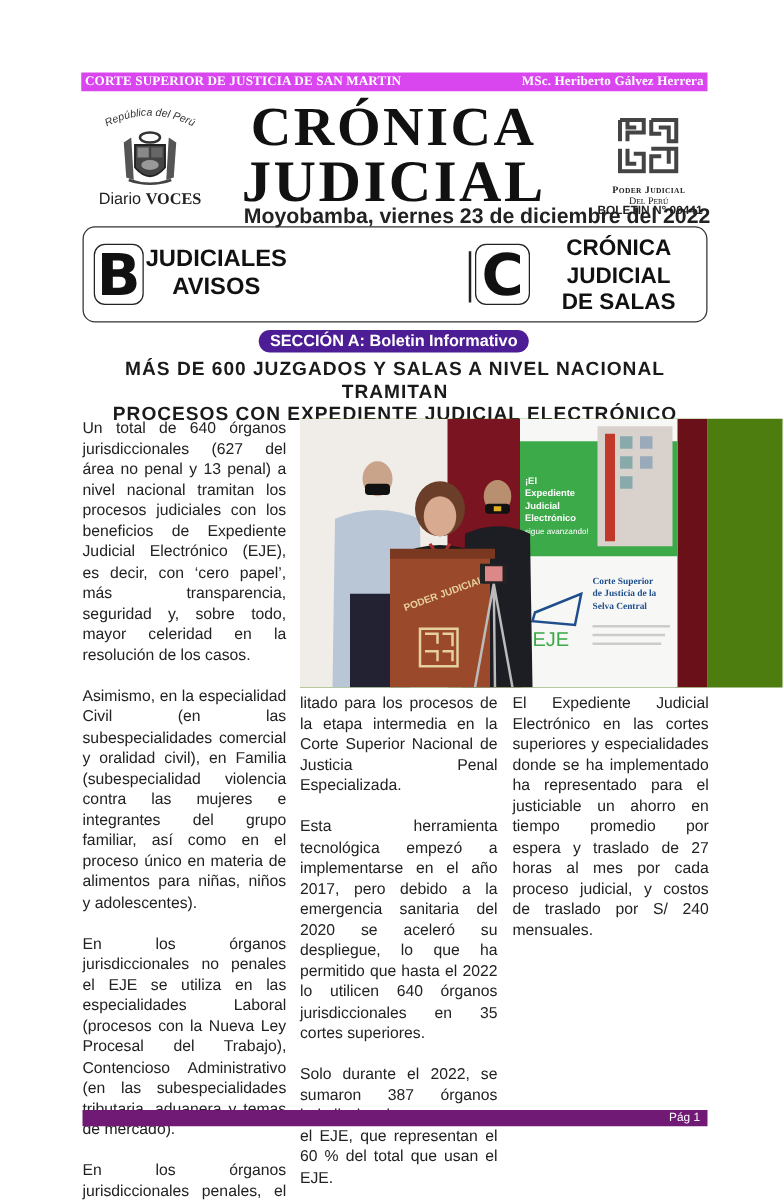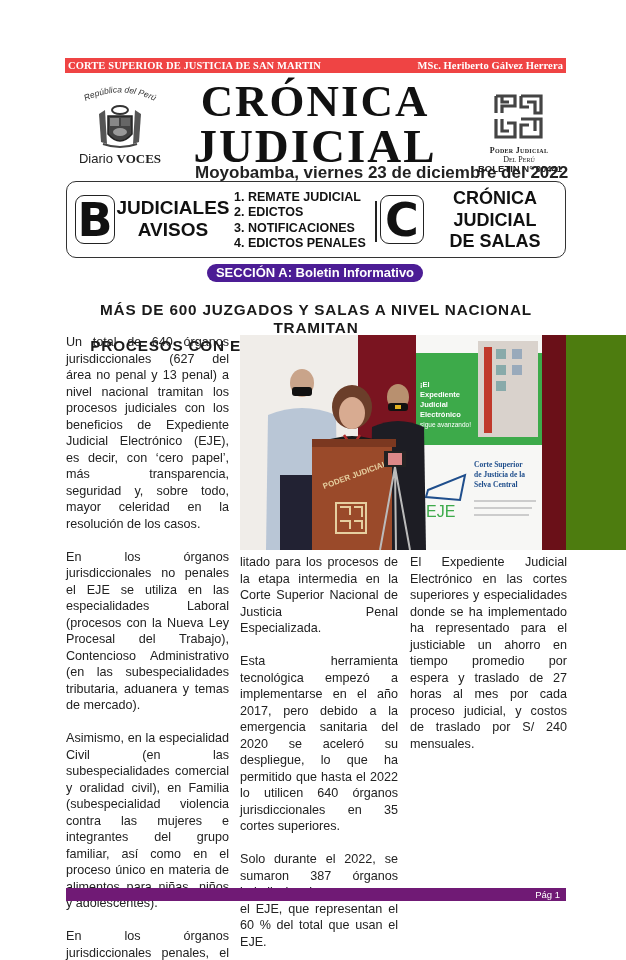--- a/index.html
+++ b/index.html
@@ -1,20 +1,20 @@
 <!DOCTYPE html>
 <html><head>
 <meta charset="utf-8">
 <style>
   html, body { margin:0; padding:0; background:#ffffff; }
   body { width:626px; height:960px; position:relative; overflow:hidden; font-family:"Liberation Sans", sans-serif; color:#1a1a1a; }
   .abs { position:absolute; }
 
   
-  .topbar { left:65px; top:58px; width:501px; height:15px; background:#ef4444; color:#fff; font-family:"Liberation Serif", serif; font-weight:bold; font-size:10.5px; line-height:15px; display:flex; justify-content:space-between; padding:0 3px; box-sizing:border-box; letter-spacing:0.1px; }
+  .topbar { left:65px; top:58px; width:501px; height:15px; background:#d946ef; color:#fff; font-family:"Liberation Serif", serif; font-weight:bold; font-size:10.5px; line-height:15px; display:flex; justify-content:space-between; padding:0 3px; box-sizing:border-box; letter-spacing:0.1px; }
 
   
   .emblem { left:72px; top:86px; width:96px; height:88px; text-align:center; }
   .emblem svg { display:block; margin:0 auto; }
   .emblem .voces { font-size:13px; color:#222; margin-top:1px; white-space:nowrap; }
   .emblem .voces b { font-family:"Liberation Serif", serif; font-weight:bold; }
 
   
   .masthead { left:190px; top:80px; width:250px; text-align:center; font-family:"Liberation Serif", serif; font-weight:900; color:#111; }
   .masthead .l1 { font-size:44px; line-height:44px; letter-spacing:2px; font-weight:bold; transform:scaleX(1.02); }
@@ -33,21 +33,21 @@
   .letterB { left:8px; top:13px; width:40px; height:49px; font-size:46px; line-height:48px; }
   .letterC { left:313px; top:13px; width:44px; height:49px; font-size:46px; line-height:48px; }
   .avisos { position:absolute; left:48px; top:15px; width:116px; text-align:center; font-weight:bold; font-size:19px; line-height:22px; color:#111; }
   .list { position:absolute; left:167px; top:8px; font-weight:bold; font-size:12.5px; line-height:15.3px; color:#111; white-space:nowrap; }
   .vbar { position:absolute; left:308px; top:19px; width:2px; height:41px; background:#222; }
   .cronsalas { position:absolute; left:366px; top:6px; width:124px; text-align:center; font-weight:bold; font-size:18px; line-height:21.5px; color:#111; }
 
   
   .pill { left:207px; top:264px; width:216px; height:18px; background:#4c1d95; color:#fff; border-radius:9px; font-weight:bold; font-size:13px; line-height:18px; text-align:center; white-space:nowrap; }
 
-  .headline { left:66px; top:301px; width:500px; text-align:center; font-weight:bold; font-size:15.3px; line-height:18px; letter-spacing:0.8px; color:#1a1a1a; }
+  .headline { left:66px; top:287px; width:500px; text-align:center; font-weight:bold; font-size:15.3px; line-height:18px; letter-spacing:0.8px; color:#1a1a1a; }
 
   
   .col { font-size:12.6px; line-height:16.5px; text-align:justify; color:#222; hyphens:manual; }
   .col p { margin:0 0 16.5px 0; }
   .col1 { left:66px; top:334px; width:163px; }
   .col2 { left:240px; top:554px; width:158px; }
   .col3 { left:410px; top:554px; width:157px; }
 
   
   .photo { left:240px; top:335px; width:392px; height:215px; overflow:hidden; background:#4d7c0f; }
@@ -109,46 +109,40 @@
   <div class="org2">Del Perú</div>
 </div>
 <div class="abs boletin">BOLETIN N°  00441</div>
 
 <div class="abs secbox">
   <div class="letter letterB">B</div>
   <div class="avisos">
     <div>JUDICIALES</div>
     <div>AVISOS</div>
   </div>
-  <div class="list">
-    <div>1. REMATE JUDICIAL</div>
-    <div>2. EDICTOS</div>
-    <div>3. NOTIFICACIONES</div>
-    <div>4. EDICTOS PENALES</div>
-  </div>
   <div class="vbar"></div>
   <div class="letter letterC">C</div>
   <div class="cronsalas">
     <div>CRÓNICA</div>
     <div>JUDICIAL</div>
     <div>DE SALAS</div>
   </div>
 </div>
 
 <div class="abs pill">SECCIÓN A: Boletin Informativo</div>
 
 <div class="abs headline">
   <div>MÁS DE 600 JUZGADOS Y SALAS A NIVEL NACIONAL TRAMITAN</div>
   <div>PROCESOS CON EXPEDIENTE JUDICIAL ELECTRÓNICO</div>
 </div>
 
 <div class="abs col col1">
   <p>Un total de 640 órganos jurisdiccionales (627 del área no penal y 13 penal) a nivel nacional tramitan los procesos judiciales con los beneficios de Expediente Judicial Electrónico (EJE), es decir, con ‘cero papel’, más transparencia, seguridad y, sobre todo, mayor celeridad en la resolución de los casos.</p>
+  <p>Asimismo, en la especialidad Civil (en las subespecialidades comercial y oralidad civil), en Familia (subespecialidad violencia contra las mujeres e integrantes del grupo familiar, así como en el proceso único en materia de alimentos para niñas, niños y adolescentes).</p>
   <p>En los órganos jurisdiccionales no penales el EJE se utiliza en las especialidades Laboral (procesos con la Nueva Ley Procesal del Trabajo), Contencioso Administrativo (en las subespecialidades tributaria, aduanera y temas de mercado).</p>
-  <p>Asimismo, en la especialidad Civil (en las subespecialidades comercial y oralidad civil), en Familia (subespecialidad violencia contra las mujeres e integrantes del grupo familiar, así como en el proceso único en materia de alimentos para niñas, niños y adolescentes).</p>
   <p>En los órganos jurisdiccionales penales, el EJE está habi-</p>
 </div>
 
 <div class="abs photo">
   <svg width="326" height="215" viewBox="0 0 326 215">
     <rect width="326" height="215" fill="#e8e4df"></rect>
     <rect x="0" y="0" width="120" height="215" fill="#f0ede9"></rect>
 
     <rect x="118" y="0" width="60" height="215" fill="#7a1420"></rect>
     <rect x="300" y="0" width="26" height="215" fill="#6a1018"></rect>

